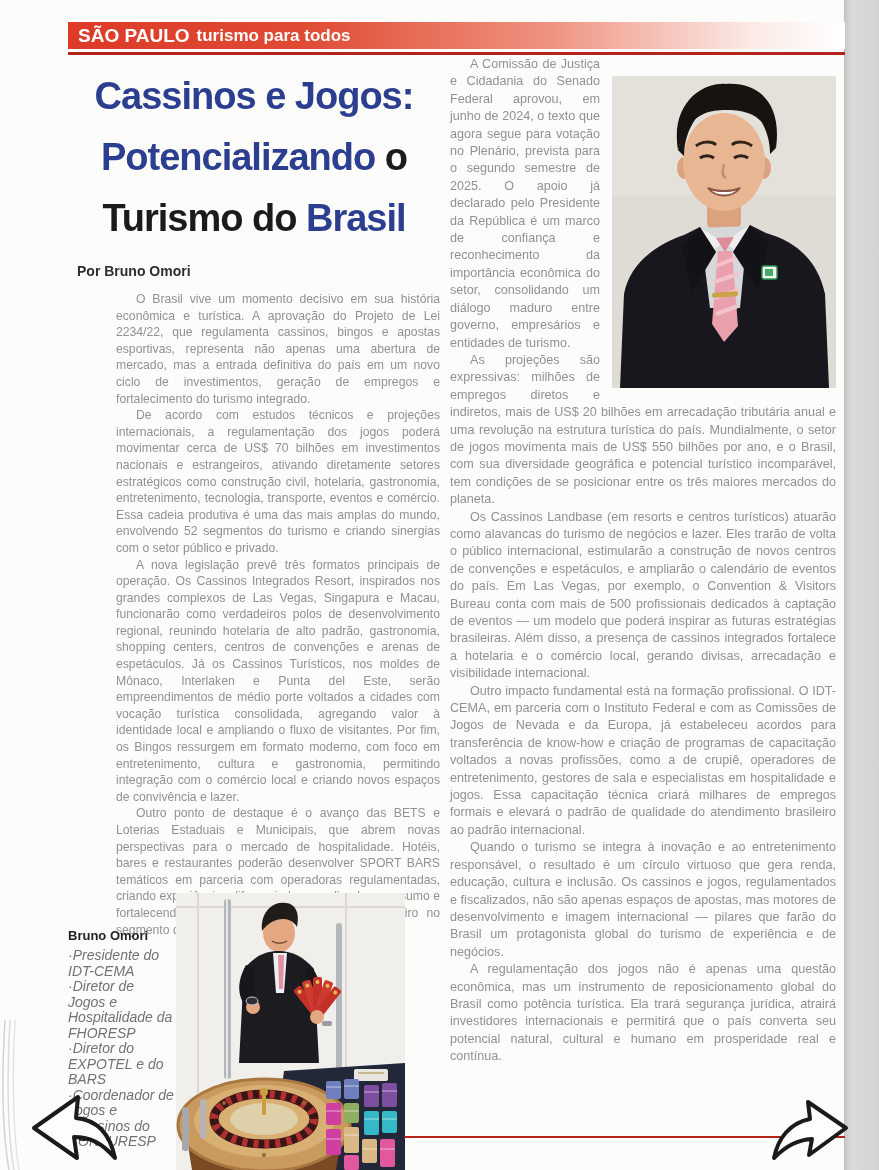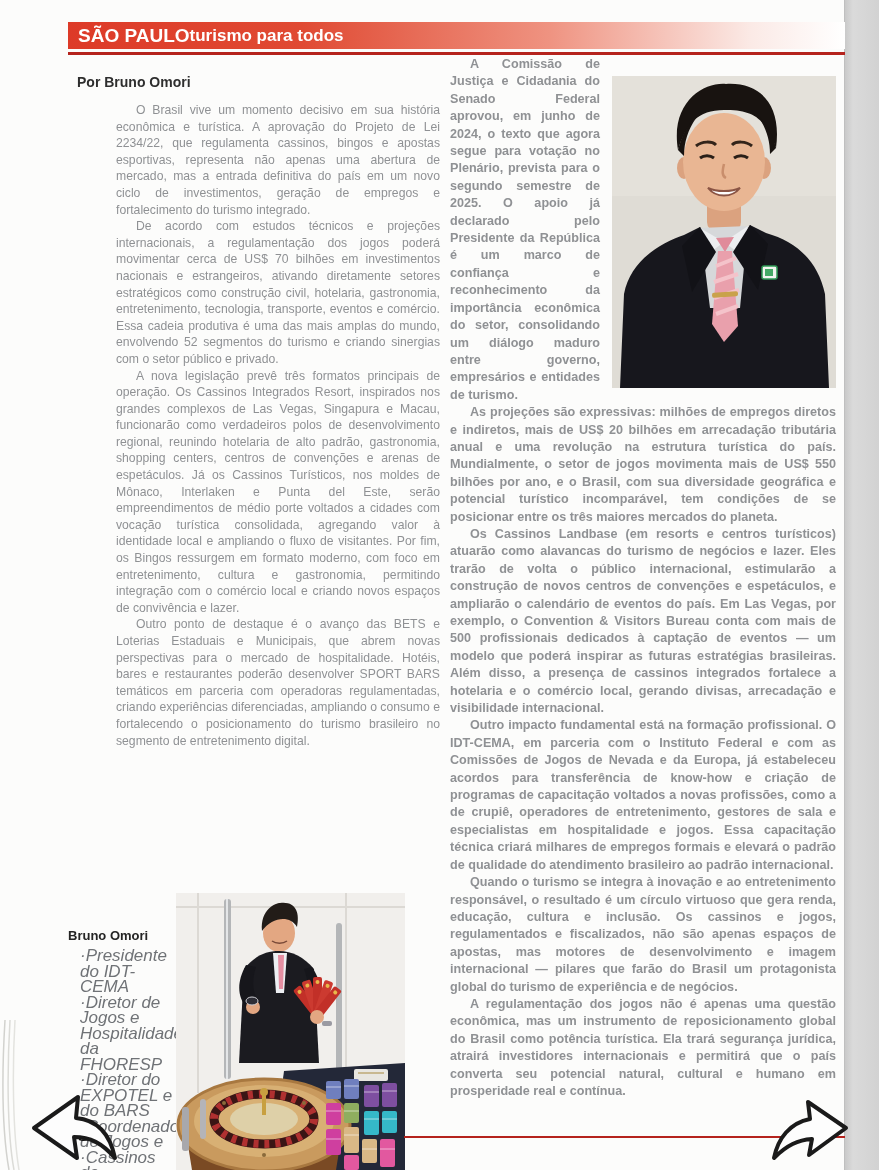--- a/index.html
+++ b/index.html
@@ -18,41 +18,41 @@
   }
   .stack-lines{position:absolute;left:0;top:1020px;}
   
   .band{
     position:absolute;left:68px;top:22px;width:777px;height:27px;
     background:linear-gradient(90deg,#dd3a28 0%,#e04a33 30%,#ef9381 62%,#fbeae6 88%,#ffffff 100%);
     display:flex;align-items:center;
     padding-left:10px;box-sizing:border-box;
   }
   .band .t1{color:#fff;font-weight:bold;font-size:19px;letter-spacing:0;}
-  .band .t2{color:#fff;font-weight:bold;font-size:17px;}
+  .band .t2{color:#fff;font-weight:bold;font-size:17px;margin-left:7px;}
   .rule{position:absolute;left:68px;top:52px;width:777px;height:3px;background:#b5231d;}
   
   .col-left{position:absolute;left:68px;top:60px;width:372px;}
   h1.title{
     margin:0;padding-top:6px;text-align:center;
     font-size:38px;line-height:61px;font-weight:bold;letter-spacing:-1px;
   }
   .tblue{color:#2c3e8f;}
   .tblack{color:#1b1b1b;}
   .byline{margin:14px 0 0 9px;font-size:14px;font-weight:bold;color:#2e2e2e;}
   .bodytext{margin-top:12px;color:#8f9194;font-size:12.2px;line-height:16.6px;margin-left:48px;}
   .bodytext p{margin:0;text-indent:20px;text-align:justify;}
   
-  .col-right{position:absolute;left:450px;top:56px;width:386px;color:#8f9194;font-size:12.6px;line-height:17.4px;font-weight:bold;}
+  .col-right{position:absolute;left:450px;top:56px;width:386px;color:#8f9194;font-size:12.6px;line-height:17.4px;}
   .col-right p{margin:0;text-indent:20px;text-align:justify;}
   .portrait{float:right;width:224px;height:312px;margin:20px 0 10px 12px;display:block;}
   
   .credentials{position:absolute;left:68px;top:928px;width:106px;}
   .credentials .name{font-size:13px;font-weight:bold;color:#242424;margin-bottom:5px;}
-  .credentials .item{font-size:17px;line-height:15.5px;font-style:italic;color:#6f7276;margin-left:12px;}
+  .credentials .item{font-size:14px;line-height:15.5px;font-style:italic;color:#6f7276;}
   .casino{position:absolute;left:176px;top:893px;width:229px;height:277px;display:block;}
   
   .redline{position:absolute;left:404px;top:1136px;width:441px;height:2px;background:#b5231d;}
   .arrow-left{position:absolute;left:20px;top:1086px;}
   .arrow-right{position:absolute;left:768px;top:1094px;}
   .pagenum{position:absolute;left:64px;top:1122px;font-family:"DejaVu Serif",serif;font-size:21px;color:#141414;}
 </style>
 </head>
 <body>
 
@@ -66,20 +66,29 @@
     <path d="M15,0 C12,52 13,114 19,150" fill="none" stroke="#e3e3df" stroke-width="1.5"></path>
   </svg>
 
   <div class="band">
     <span class="t1">SÃO PAULO</span>
     <span class="t2">turismo para todos</span>
   </div>
   <div class="rule"></div>
 
   <div class="col-left">
+    <h1 class="title">
+      <div><span class="tblue">Cassinos e Jogos:</span></div>
+      <div>
+        <span class="tblue">Potencializando </span><span class="tblack">o</span>
+      </div>
+      <div>
+        <span class="tblack">Turismo do </span><span class="tblue">Brasil</span>
+      </div>
+    </h1>
     <p class="byline">Por Bruno Omori</p>
     <div class="bodytext">
       <p>O Brasil vive um momento decisivo em sua história econômica e turística. A aprovação do Projeto de Lei 2234/22, que regulamenta cassinos, bingos e apostas esportivas, representa não apenas uma abertura de mercado, mas a entrada definitiva do país em um novo ciclo de investimentos, geração de empregos e fortalecimento do turismo integrado.</p>
       <p>De acordo com estudos técnicos e projeções internacionais, a regulamentação dos jogos poderá movimentar cerca de US$ 70 bilhões em investimentos nacionais e estrangeiros, ativando diretamente setores estratégicos como construção civil, hotelaria, gastronomia, entretenimento, tecnologia, transporte, eventos e comércio. Essa cadeia produtiva é uma das mais amplas do mundo, envolvendo 52 segmentos do turismo e criando sinergias com o setor público e privado.</p>
       <p>A nova legislação prevê três formatos principais de operação. Os Cassinos Integrados Resort, inspirados nos grandes complexos de Las Vegas, Singapura e Macau, funcionarão como verdadeiros polos de desenvolvimento regional, reunindo hotelaria de alto padrão, gastronomia, shopping centers, centros de convenções e arenas de espetáculos. Já os Cassinos Turísticos, nos moldes de Mônaco, Interlaken e Punta del Este, serão empreendimentos de médio porte voltados a cidades com vocação turística consolidada, agregando valor à identidade local e ampliando o fluxo de visitantes. Por fim, os Bingos ressurgem em formato moderno, com foco em entretenimento, cultura e gastronomia, permitindo integração com o comércio local e criando novos espaços de convivência e lazer.</p>
       <p>Outro ponto de destaque é o avanço das BETS e Loterias Estaduais e Municipais, que abrem novas perspectivas para o mercado de hospitalidade. Hotéis, bares e restaurantes poderão desenvolver SPORT BARS temáticos em parceria com operadoras regulamentadas, criando experiências diferenciadas, ampliando o consumo e fortalecendo o posicionamento do turismo brasileiro no segmento de entretenimento digital.</p>
     </div>
   </div>
 
   <div class="col-right">

